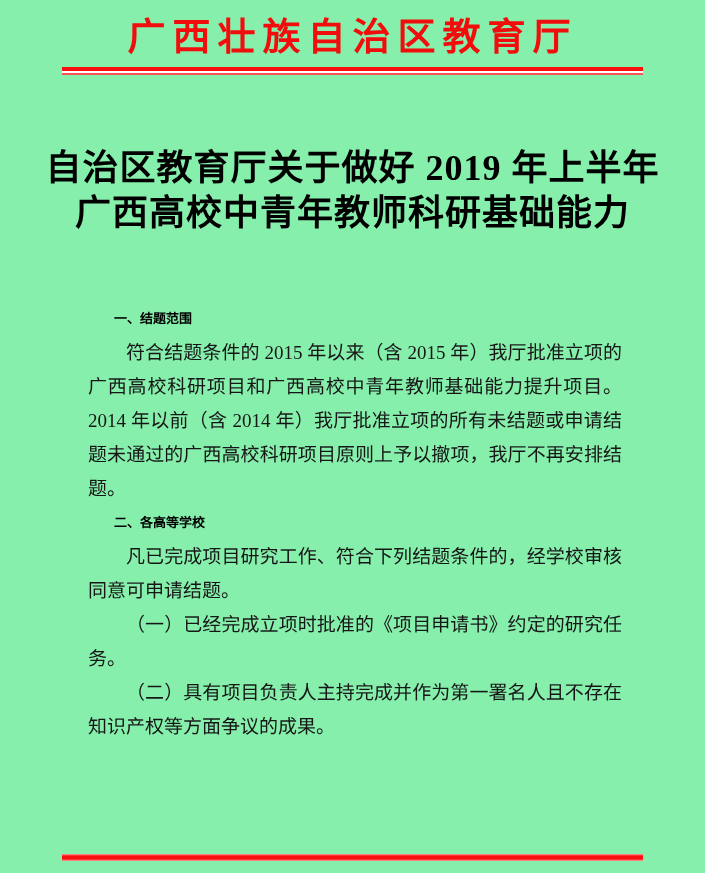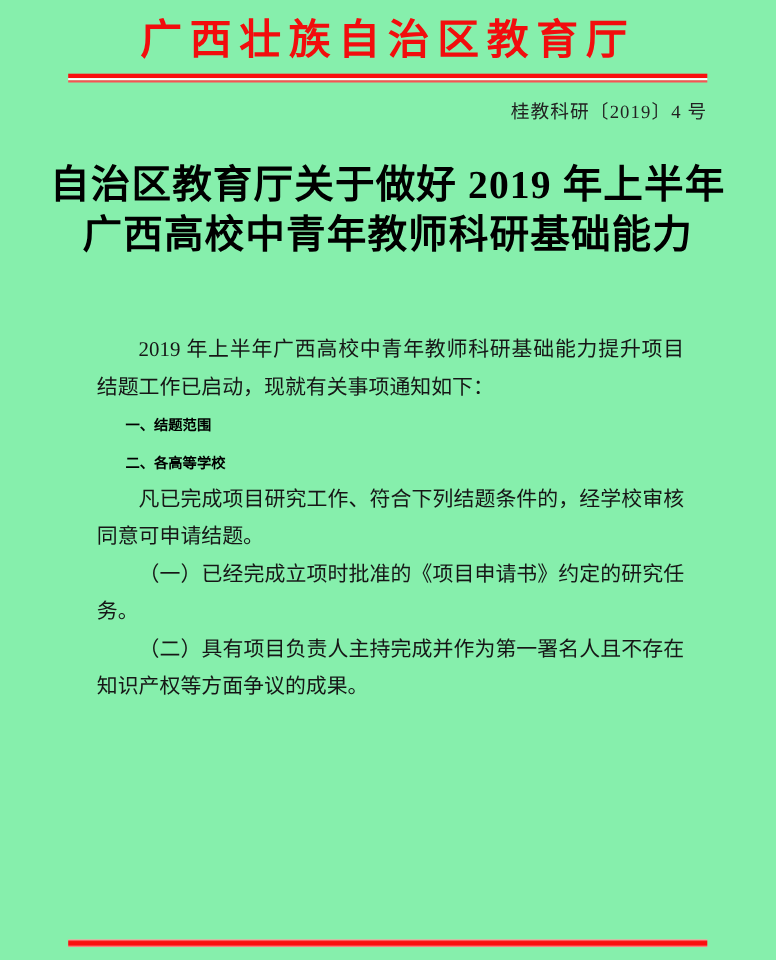--- a/index.html
+++ b/index.html
@@ -111,30 +111,29 @@
 <div class="page">
 
   <div class="org-name">广西壮族自治区教育厅</div>
 
   <div class="rule-double">
     <div class="bar1"></div>
     <div class="gap"></div>
     <div class="bar2"></div>
   </div>
 
-  <div class="doc-number">桂教科研〔2019〕4 号</div>
 
   <div class="doc-title">
     <div>自治区教育厅关于做好 2019 年上半年</div>
     <div>广西高校中青年教师科研基础能力</div>
   </div>
 
   <div class="doc-body">
-    <p>2019 年上半年广西高校中青年教师科研基础能力提升项目结题工作已启动，现就有关事项通知如下：</p>
     <h2>一、结题范围</h2>
+    <p>符合结题条件的 2015 年以来（含 2015 年）我厅批准立项的广西高校科研项目和广西高校中青年教师基础能力提升项目。2014 年以前（含 2014 年）我厅批准立项的所有未结题或申请结题未通过的广西高校科研项目原则上予以撤项，我厅不再安排结题。</p>
     <h2>二、各高等学校</h2>
     <p>凡已完成项目研究工作、符合下列结题条件的，经学校审核同意可申请结题。</p>
     <p>（一）已经完成立项时批准的《项目申请书》约定的研究任务。</p>
     <p>（二）具有项目负责人主持完成并作为第一署名人且不存在知识产权等方面争议的成果。</p>
   </div>
 
   <div class="rule-bottom"></div>
 
 </div>
 

